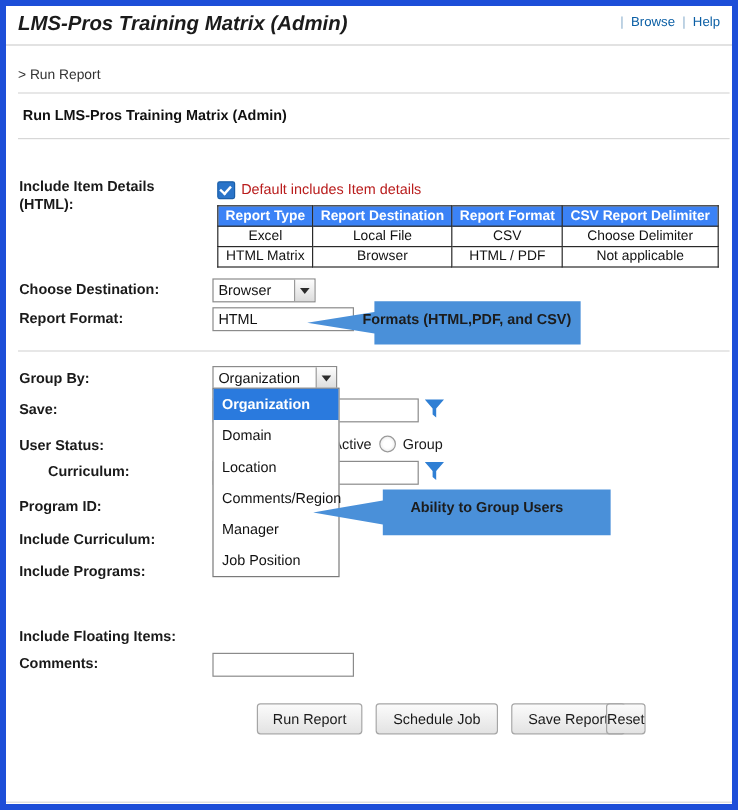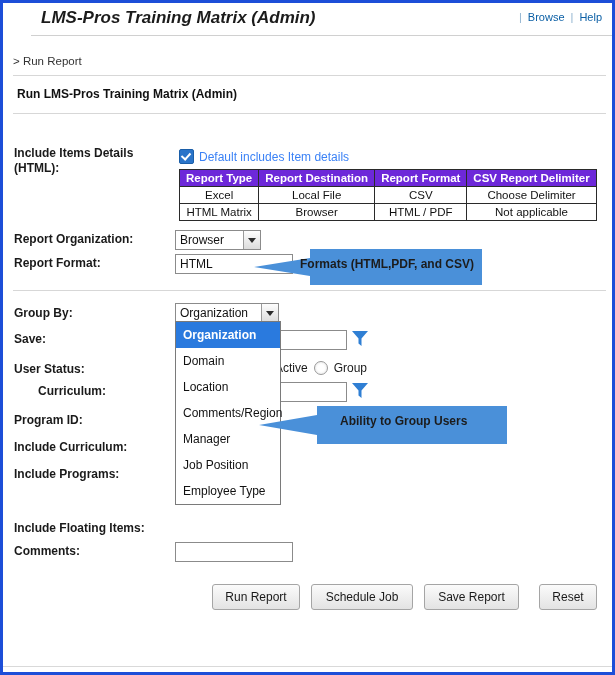--- a/index.html
+++ b/index.html
@@ -11,23 +11,22 @@
     font-family: "Liberation Sans", sans-serif;
     font-size: 12px;
     color: #222;
   }
   #page {
     position: relative;
     width: 615px;
     height: 675px;
     overflow: hidden;
     background: #ffffff;
-    border: 3px solid #1d4ed8;
+    border: 5px solid #1d4ed8;
     box-sizing: border-box;
-    padding-left: 28px;
   }
 
   
   .header {
     position: relative;
     height: 33px;
     border-bottom: 1px solid #d0d0d0;
     box-sizing: border-box;
   }
   .app-title {
@@ -93,23 +92,22 @@
     color: #1a1a1a;
     white-space: nowrap;
   }
 
   
   .chk-row {
     position: absolute;
     left: 176px;
     top: 146px;
     font-size: 12px;
-    color: #3b82f6;
+    color: #b91c1c;
     display: flex;
-    align-items: center;
     gap: 5px;
   }
   .chk {
     width: 13px;
     height: 13px;
     background: #2a74c9;
     border: 1px solid #1a5ea8;
     border-radius: 2px;
     position: relative;
     display: inline-block;
@@ -128,21 +126,21 @@
 
   
   .tbl {
     position: absolute;
     left: 176px;
     top: 166px;
     border-collapse: collapse;
     font-size: 11.5px;
   }
   .tbl th {
-    background: #6d28d9;
+    background: #3b82f6;
     color: #ffffff;
     font-weight: bold;
     border: 1px solid #2a2a2a;
     padding: 2px 6px;
     text-align: center;
     white-space: nowrap;
   }
   .tbl td {
     border: 1px solid #2a2a2a;
     padding: 2px 6px;
@@ -322,21 +320,21 @@
     <div class="header-links">
       <span class="sep">|</span><a href="#">Browse</a><span class="sep">|</span><a href="#">Help</a>
     </div>
   </div>
 
   <div class="breadcrumb">&gt; Run Report</div>
   <div class="rule" id="rule-top"></div>
   <div class="page-title">Run LMS-Pros Training Matrix (Admin)</div>
   <div class="rule" id="rule-under-title"></div>
 
-  <div class="flabel" style="top:143px;">Include Items Details</div>
+  <div class="flabel" style="top:143px;">Include Item Details</div>
   <div class="flabel" style="top:158px;">(HTML):</div>
 
   <div class="chk-row">
     <span class="chk"></span>
     <span>Default includes Item details</span>
   </div>
 
   <table class="tbl">
     <thead>
       <tr>
@@ -355,21 +353,21 @@
       </tr>
       <tr>
         <td>HTML Matrix</td>
         <td>Browser</td>
         <td>HTML / PDF</td>
         <td>Not applicable</td>
       </tr>
     </tbody>
   </table>
 
-  <div class="flabel" style="top:229px;">Report Organization:</div>
+  <div class="flabel" style="top:229px;">Choose Destination:</div>
   <div class="select" style="left:172px; top:227px; width:86px;">
     <span>Browser</span>
     <span class="arrowbox">
         <span class="caret"></span>
       </span>
   </div>
 
   <div class="flabel" style="top:253px;">Report Format:</div>
   <div class="select" style="left:172px; top:251px; width:118px;">
     <span>HTML</span>
@@ -416,36 +414,35 @@
     <span>Group</span>
   </div>
 
   <div class="dropdown-list">
     <div class="opt sel">Organization</div>
     <div class="opt">Domain</div>
     <div class="opt">Location</div>
     <div class="opt">Comments/Region</div>
     <div class="opt">Manager</div>
     <div class="opt">Job Position</div>
-    <div class="opt">Employee Type</div>
   </div>
 
   <svg class="callout" style="left:252px; top:395px;" width="252" height="52" viewBox="0 0 252 52">
     <path d="M62,8 L252,8 L252,46 L62,46 L62,37 L4,27 L62,17 Z" fill="#4a90d9"></path>
   </svg>
   <div class="callout-text" style="left:337px; top:411px;">Ability to Group Users</div>
 
   <div class="btn" style="left:209px; top:581px; width:88px;">
     <span>Run Report</span>
   </div>
   <div class="btn" style="left:308px; top:581px; width:102px;">
     <span>Schedule Job</span>
   </div>
   <div class="btn" style="left:421px; top:581px; width:95px;">
     <span>Save Report</span>
   </div>
-  <div class="btn" style="left:536px; top:581px; width:58px;">
+  <div class="btn" style="left:500px; top:581px; width:33px;">
     <span>Reset</span>
   </div>
 
 
   <div class="bottom-rule"></div>
 </div>
 
 </body></html>

